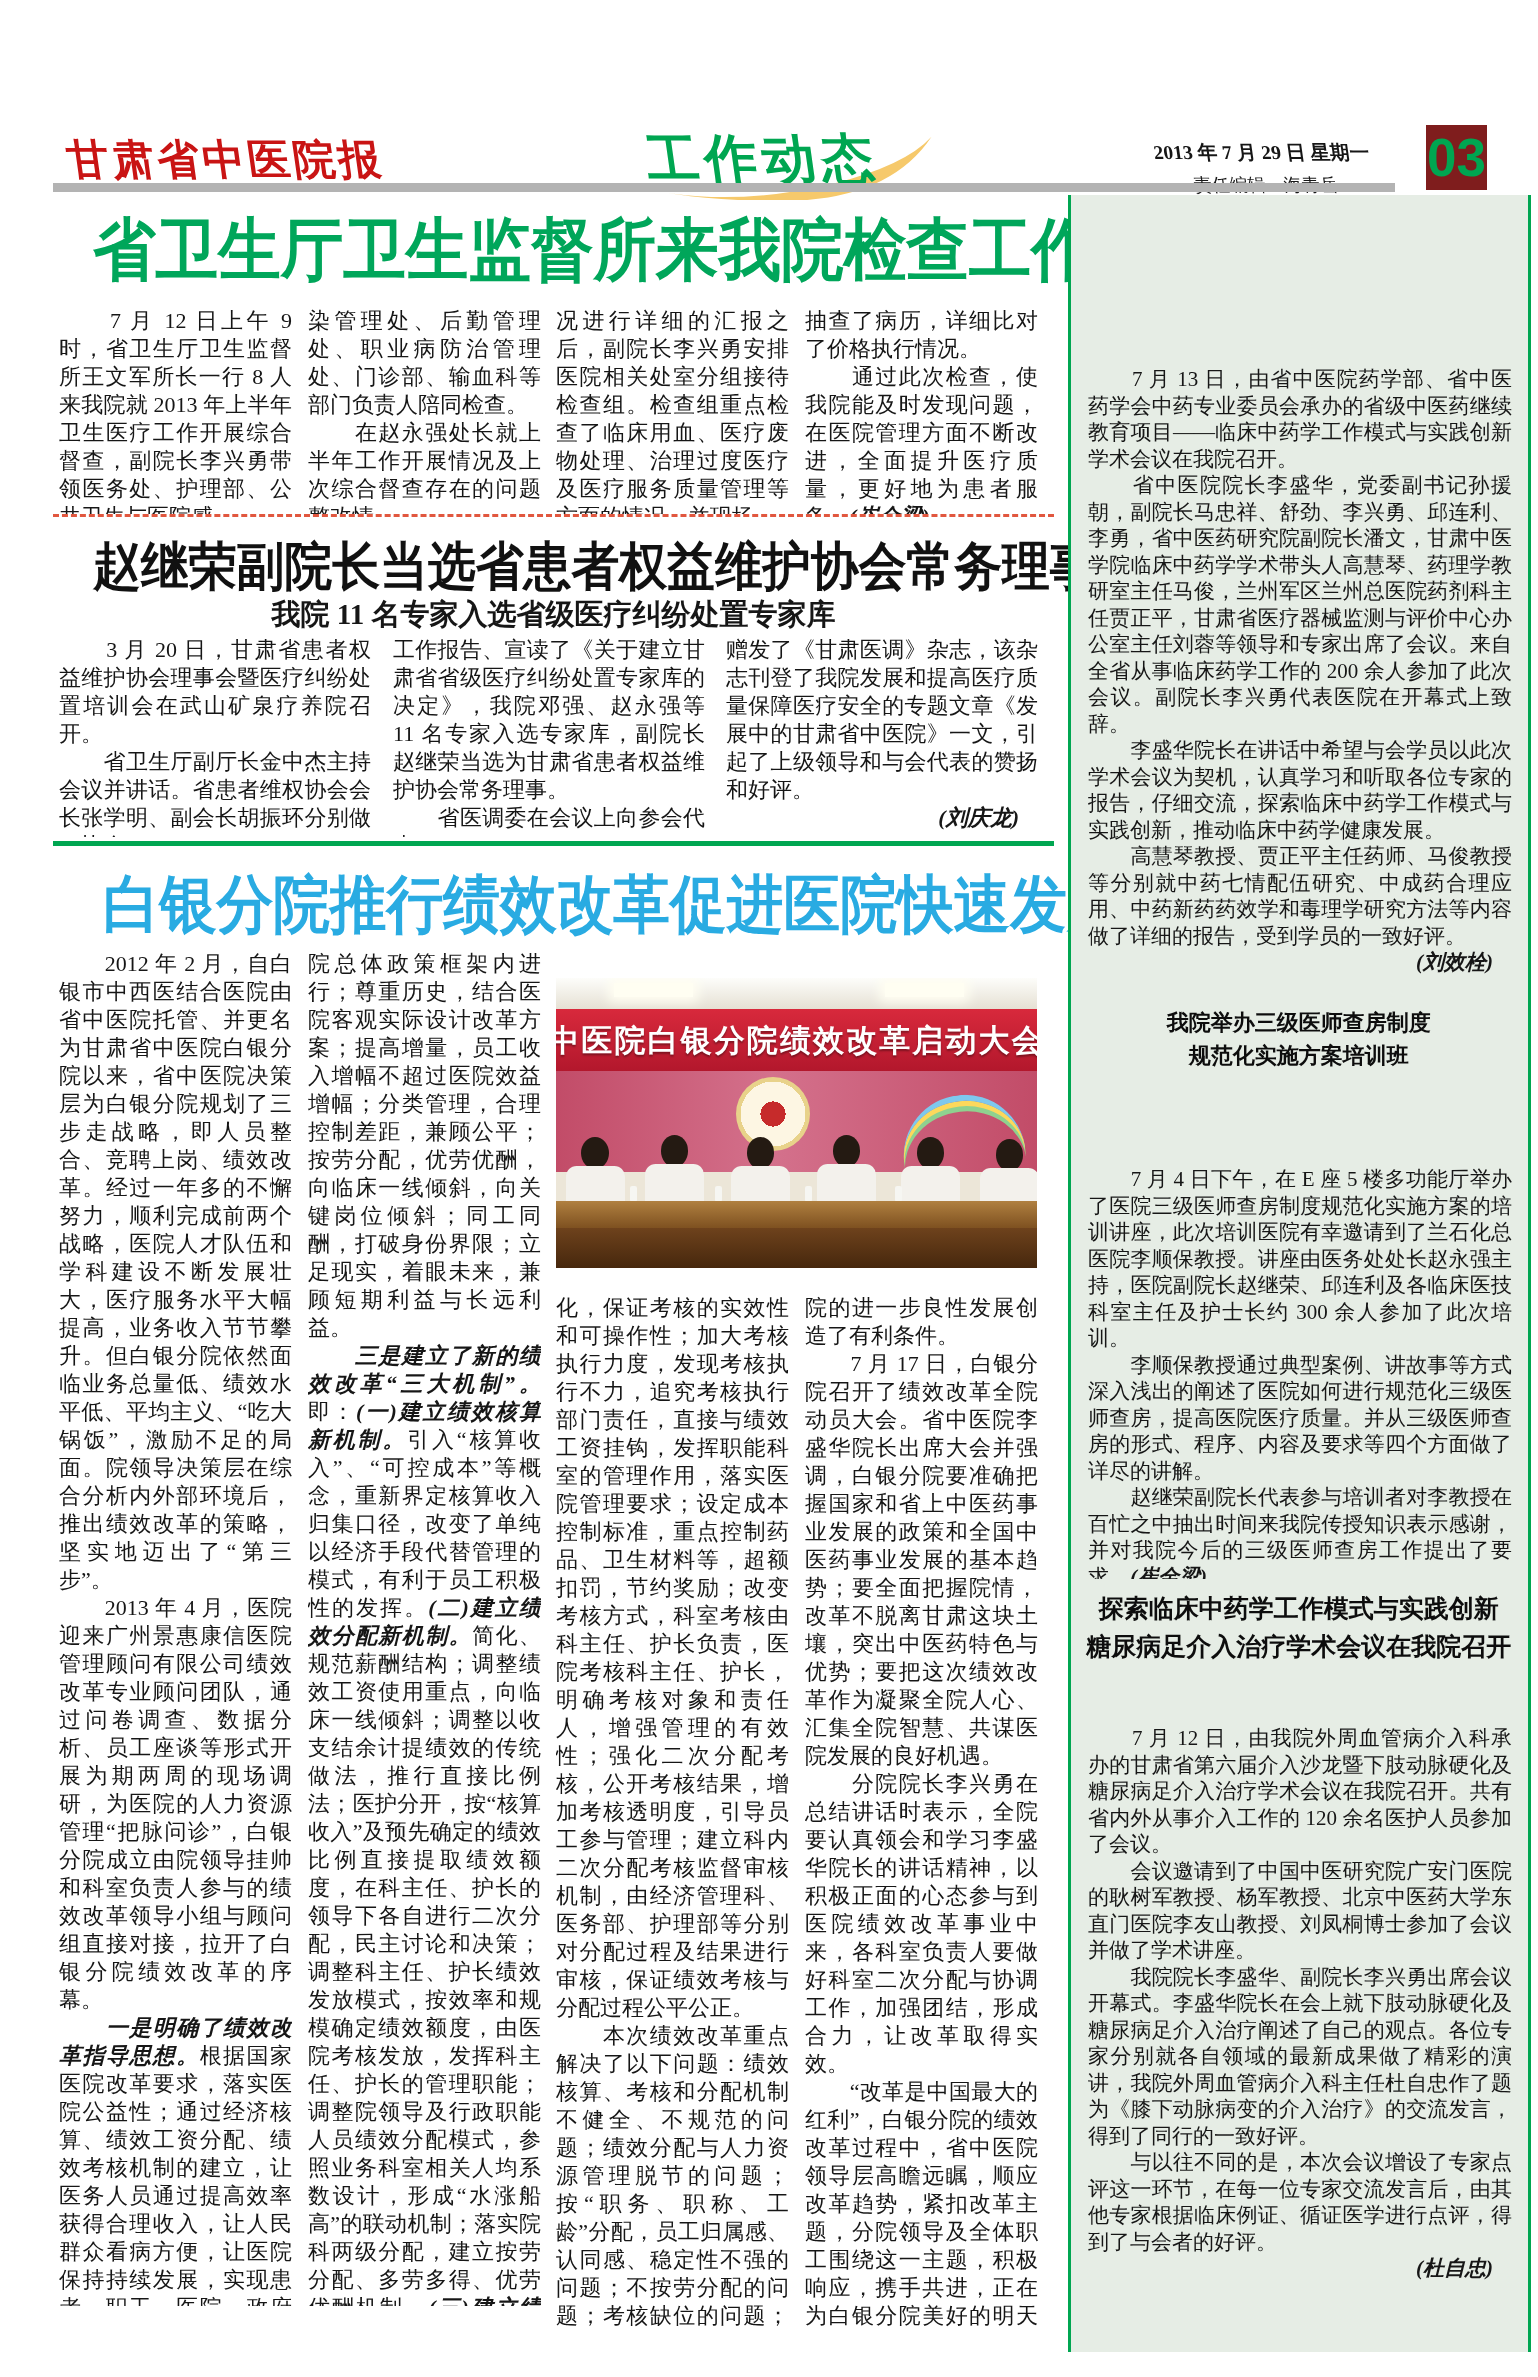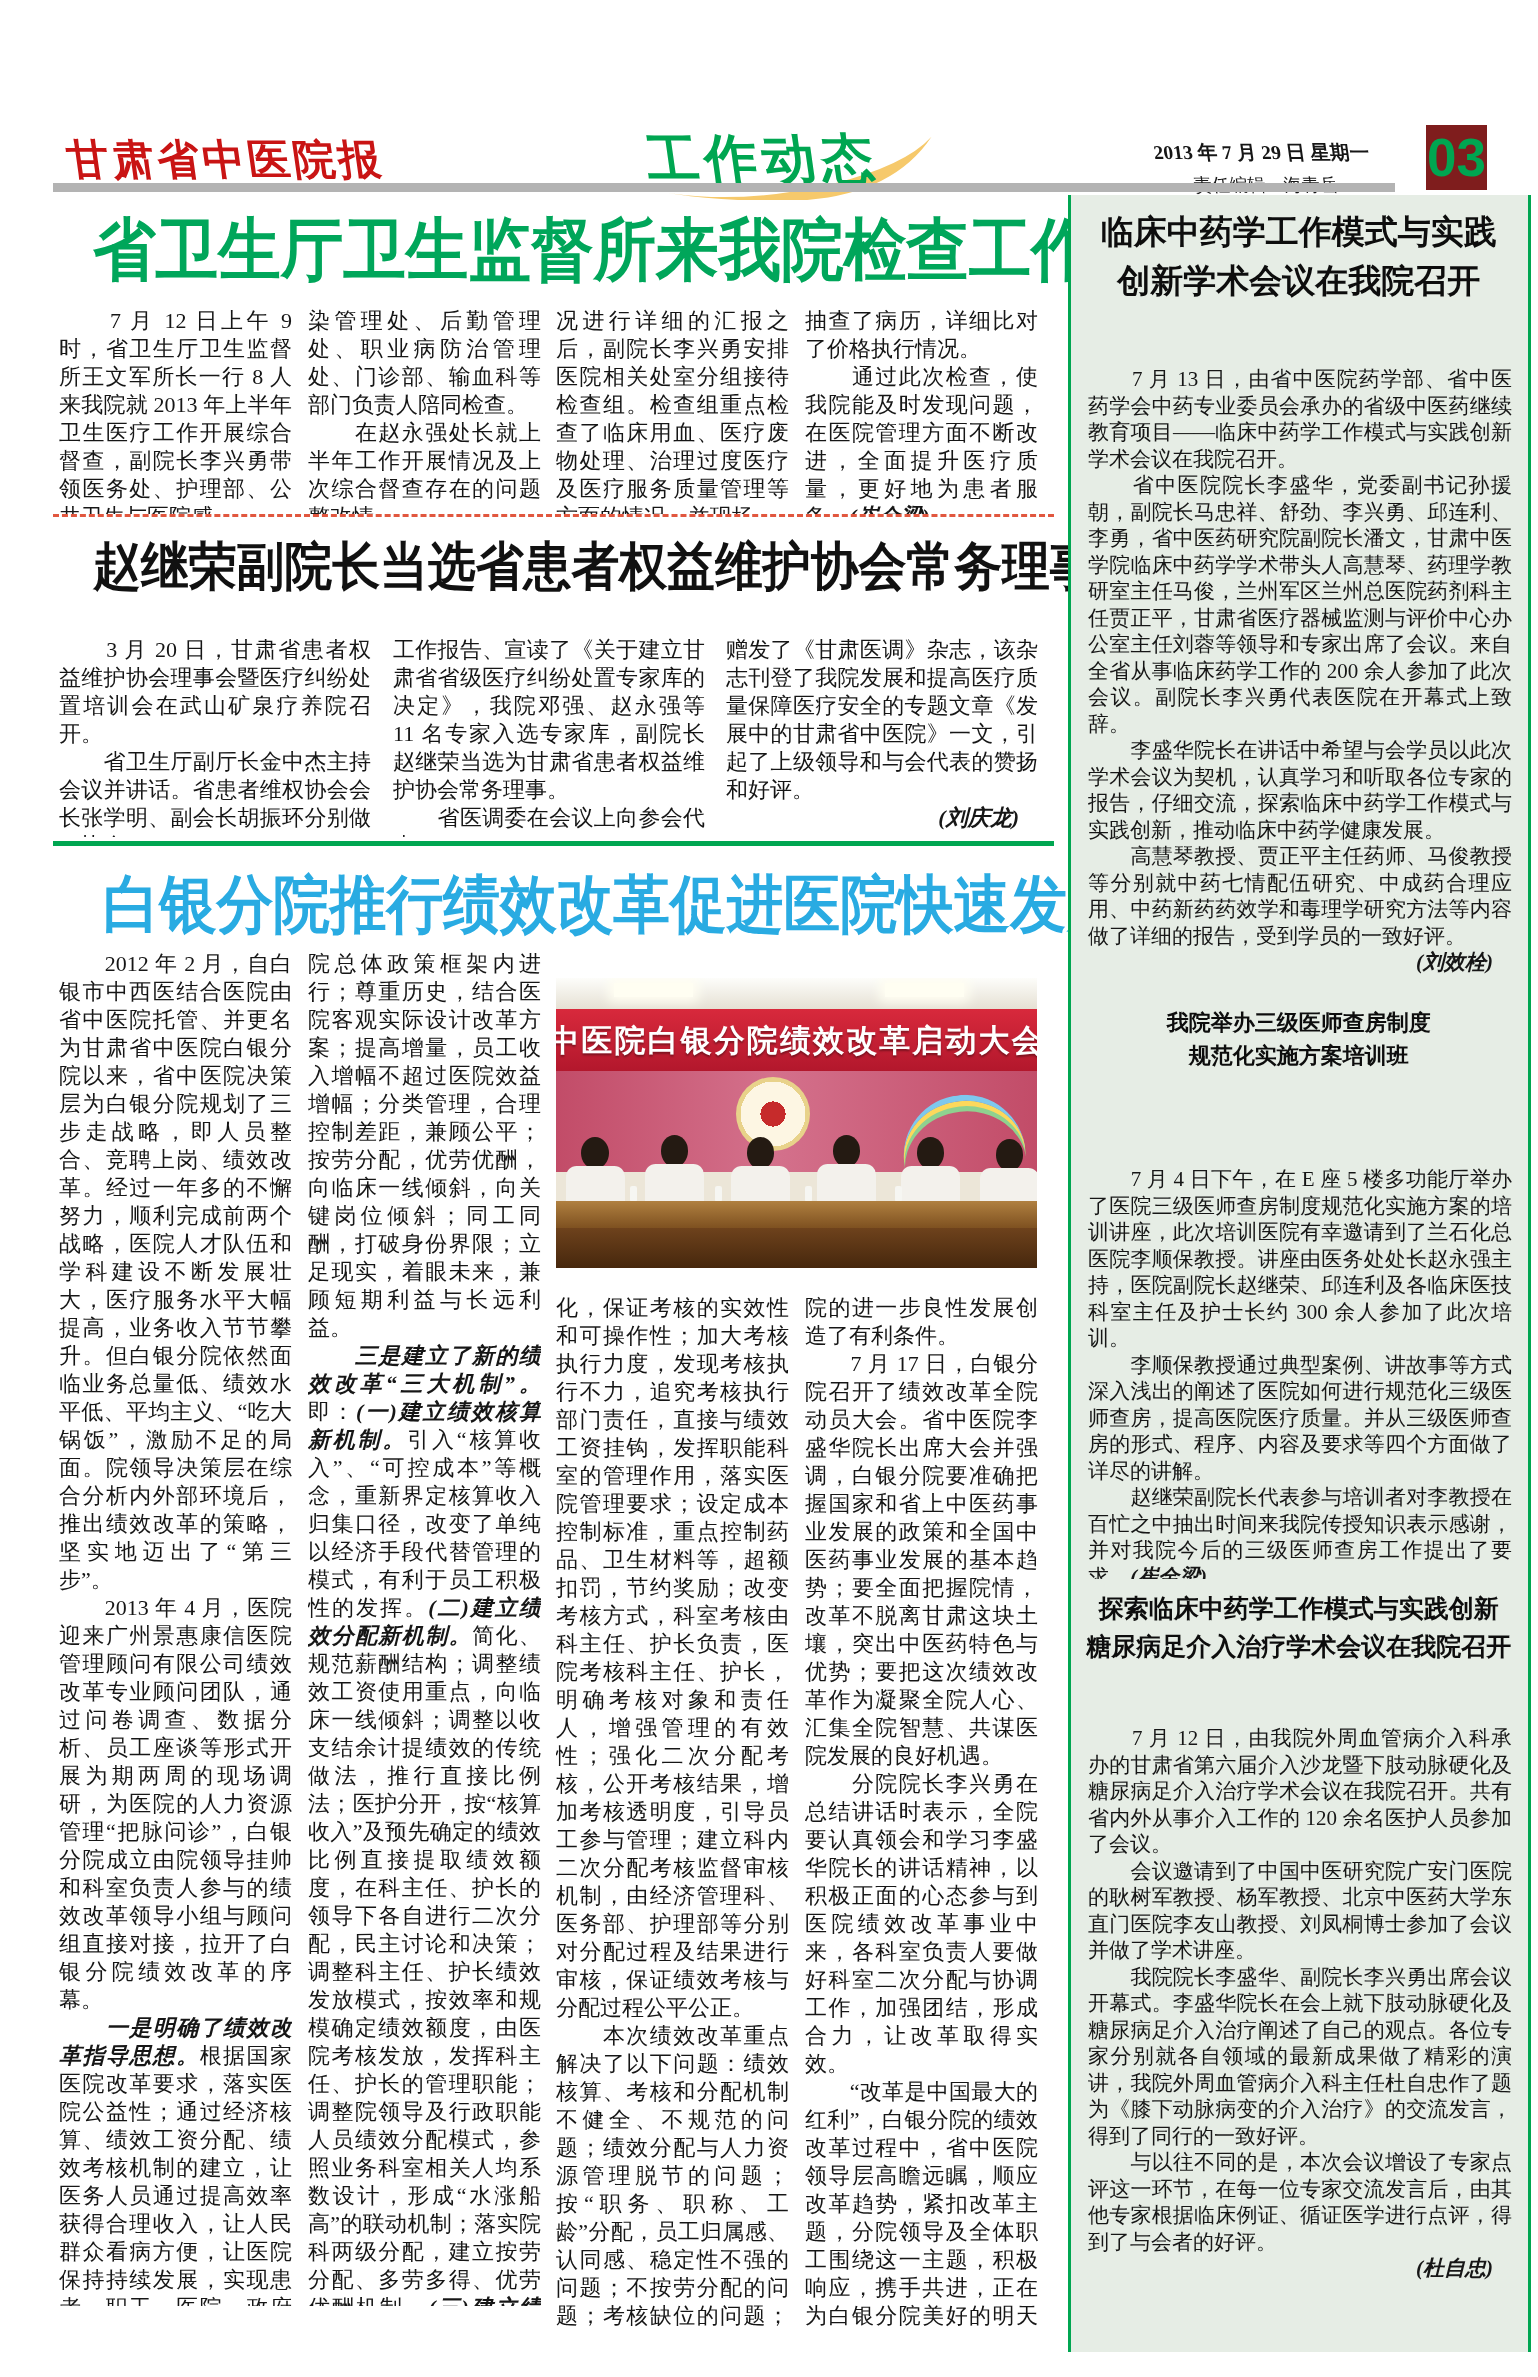--- a/index.html
+++ b/index.html
@@ -99,20 +99,21 @@
   <div class="colbody body-s a1c" style="left:59px"><span>　　7 月 12 日上午 9 时，省卫生厅卫生监督所王文军所长一行 8 人来我院就 2013 年上半年卫生医疗工作开展综合督查，副院长李兴勇带领医务处、护理部、公共卫生与医院感</span></div>
   <div class="colbody body-s a1c" style="left:308px"><span>染管理处、后勤管理处、职业病防治管理处、门诊部、输血科等部门负责人陪同检查。
 　　在赵永强处长就上半年工作开展情况及上次综合督查存在的问题整改情</span></div>
   <div class="colbody body-s a1c" style="left:556px"><span>况进行详细的汇报之后，副院长李兴勇安排医院相关处室分组接待检查组。检查组重点检查了临床用血、医疗废物处理、治理过度医疗及医疗服务质量管理等方面的情况，并现场</span></div>
   <div class="colbody body-s a1c" style="left:805px"><span>抽查了病历，详细比对了价格执行情况。
 　　通过此次检查，使我院能及时发现问题，在医院管理方面不断改进，全面提升医疗质量，更好地为患者服务。</span><span class="b">(崔金梁)</span></div>
 
   <div class="dash-rule"></div>
 
   <div class="a2-headline">赵继荣副院长当选省患者权益维护协会常务理事</div>
+  <div class="a2-subtitle">我院 11 名专家入选省级医疗纠纷处置专家库</div>
   <div class="colbody body-s a2c" style="left:59px"><span>　　3 月 20 日，甘肃省患者权益维护协会理事会暨医疗纠纷处置培训会在武山矿泉疗养院召开。
 　　省卫生厅副厅长金中杰主持会议并讲话。省患者维权协会会长张学明、副会长胡振环分别做了协会</span></div>
   <div class="colbody body-s a2c" style="left:393px"><span>工作报告、宣读了《关于建立甘肃省省级医疗纠纷处置专家库的决定》，我院邓强、赵永强等 11 名专家入选专家库，副院长赵继荣当选为甘肃省患者权益维护协会常务理事。
 　　省医调委在会议上向参会代表</span></div>
   <div class="colbody body-s a2c" style="left:726px"><span>赠发了《甘肃医调》杂志，该杂志刊登了我院发展和提高医疗质量保障医疗安全的专题文章《发展中的甘肃省中医院》一文，引起了上级领导和与会代表的赞扬和好评。
 </span><span class="b rr">(刘庆龙)</span></div>
 
   <div class="green-rule"></div>
 
   <div class="a3-headline hl-sans">白银分院推行绩效改革促进医院快速发展</div>
@@ -166,22 +167,20 @@
 　　</span><span class="b">三是建立了新的绩效改革“三大机制”。</span><span>即：</span><span class="b">(一)建立绩效核算新机制。</span><span>引入“核算收入”、“可控成本”等概念，重新界定核算收入归集口径，改变了单纯以经济手段代替管理的模式，有利于员工积极性的发挥。</span><span class="b">(二)建立绩效分配新机制。</span><span>简化、规范薪酬结构；调整绩效工资使用重点，向临床一线倾斜；调整以收支结余计提绩效的传统做法，推行直接比例法；医护分开，按“核算收入”及预先确定的绩效比例直接提取绩效额度，在科主任、护长的领导下各自进行二次分配，民主讨论和决策；调整科主任、护长绩效发放模式，按效率和规模确定绩效额度，由医院考核发放，发挥科主任、护长的管理职能；调整院领导及行政职能人员绩效分配模式，参照业务科室相关人均系数设计，形成“水涨船高”的联动机制；落实院科两级分配，建立按劳分配、多劳多得、优劳优酬机制。</span><span class="b">(三)建立绩效考核新机制。</span></div>
   <div class="colbody body-s a3c" style="left:556px;top:1294px;height:1033px"><span>化，保证考核的实效性和可操作性；加大考核执行力度，发现考核执行不力，追究考核执行部门责任，直接与绩效工资挂钩，发挥职能科室的管理作用，落实医院管理要求；设定成本控制标准，重点控制药品、卫生材料等，超额扣罚，节约奖励；改变考核方式，科室考核由科主任、护长负责，医院考核科主任、护长，明确考核对象和责任人，增强管理的有效性；强化二次分配考核，公开考核结果，增加考核透明度，引导员工参与管理；建立科内二次分配考核监督审核机制，由经济管理科、医务部、护理部等分别对分配过程及结果进行审核，保证绩效考核与分配过程公平公正。
 　　本次绩效改革重点解决了以下问题：绩效核算、考核和分配机制不健全、不规范的问题；绩效分配与人力资源管理脱节的问题；按“职务、职称、工龄”分配，员工归属感、认同感、稳定性不强的问题；不按劳分配的问题；考核缺位的问题；在绩效额度有限的情况下，如何调动人员积极性的问题。这为医</span></div>
   <div class="colbody body-s a3c" style="left:805px;top:1294px;height:1033px"><span>院的进一步良性发展创造了有利条件。
 　　7 月 17 日，白银分院召开了绩效改革全院动员大会。省中医院李盛华院长出席大会并强调，白银分院要准确把握国家和省上中医药事业发展的政策和全国中医药事业发展的基本趋势；要全面把握院情，改革不脱离甘肃这块土壤，突出中医药特色与优势；要把这次绩效改革作为凝聚全院人心、汇集全院智慧、共谋医院发展的良好机遇。
 　　分院院长李兴勇在总结讲话时表示，全院要认真领会和学习李盛华院长的讲话精神，以积极正面的心态参与到医院绩效改革事业中来，各科室负责人要做好科室二次分配与协调工作，加强团结，形成合力，让改革取得实效。
 　　“改革是中国最大的红利”，白银分院的绩效改革过程中，省中医院领导层高瞻远瞩，顺应改革趋势，紧扣改革主题，分院领导及全体职工围绕这一主题，积极响应，携手共进，正在为白银分院美好的明天添砖加瓦。
 </span></div>
 
   <div class="panel">
-    <div class="p-headline hl-sans" style="top:11.7px;font-size:33px">临床中药学工作模式与实践
-创新学术会议在我院召开</div>
     <div class="p-body" style="top:171px;height:657px"><span>　　7 月 13 日，由省中医院药学部、省中医药学会中药专业委员会承办的省级中医药继续教育项目——临床中药学工作模式与实践创新学术会议在我院召开。
 　　省中医院院长李盛华，党委副书记孙援朝，副院长马忠祥、舒劲、李兴勇、邱连利、李勇，省中医药研究院副院长潘文，甘肃中医学院临床中药学学术带头人高慧琴、药理学教研室主任马俊，兰州军区兰州总医院药剂科主任贾正平，甘肃省医疗器械监测与评价中心办公室主任刘蓉等领导和专家出席了会议。来自全省从事临床药学工作的 200 余人参加了此次会议。副院长李兴勇代表医院在开幕式上致辞。
 　　李盛华院长在讲话中希望与会学员以此次学术会议为契机，认真学习和听取各位专家的报告，仔细交流，探索临床中药学工作模式与实践创新，推动临床中药学健康发展。
 　　高慧琴教授、贾正平主任药师、马俊教授等分别就中药七情配伍研究、中成药合理应用、中药新药药效学和毒理学研究方法等内容做了详细的报告，受到学员的一致好评。</span><span class="b rr">(刘效栓)</span></div>
 
     <div class="p-headline hl-sans" style="top:811px;font-size:22px">我院举办三级医师查房制度
 规范化实施方案培训班</div>
     <div class="p-body" style="top:971px;height:413px"><span>　　7 月 4 日下午，在 E 座 5 楼多功能厅举办了医院三级医师查房制度规范化实施方案的培训讲座，此次培训医院有幸邀请到了兰石化总医院李顺保教授。讲座由医务处处长赵永强主持，医院副院长赵继荣、邱连利及各临床医技科室主任及护士长约 300 余人参加了此次培训。
 　　李顺保教授通过典型案例、讲故事等方式深入浅出的阐述了医院如何进行规范化三级医师查房，提高医院医疗质量。并从三级医师查房的形式、程序、内容及要求等四个方面做了详尽的讲解。
 　　赵继荣副院长代表参与培训者对李教授在百忙之中抽出时间来我院传授知识表示感谢，并对我院今后的三级医师查房工作提出了要求。</span><span class="b">(崔金梁)</span></div>

